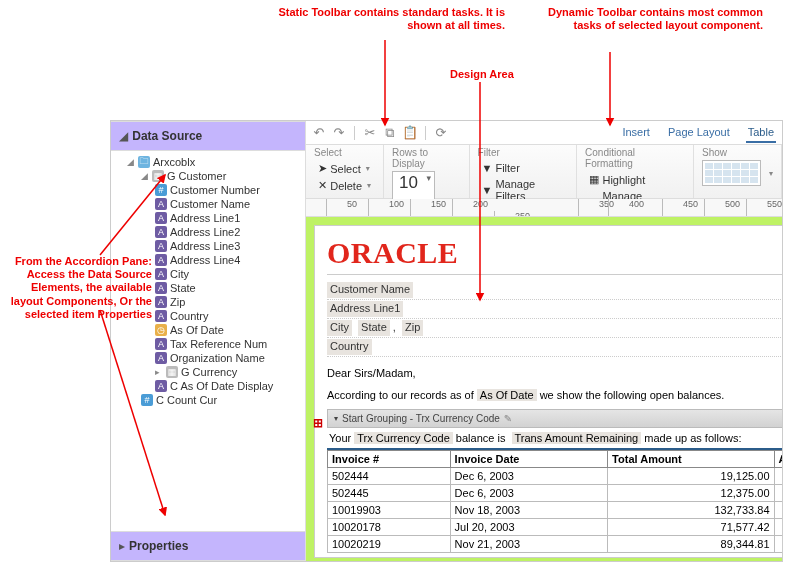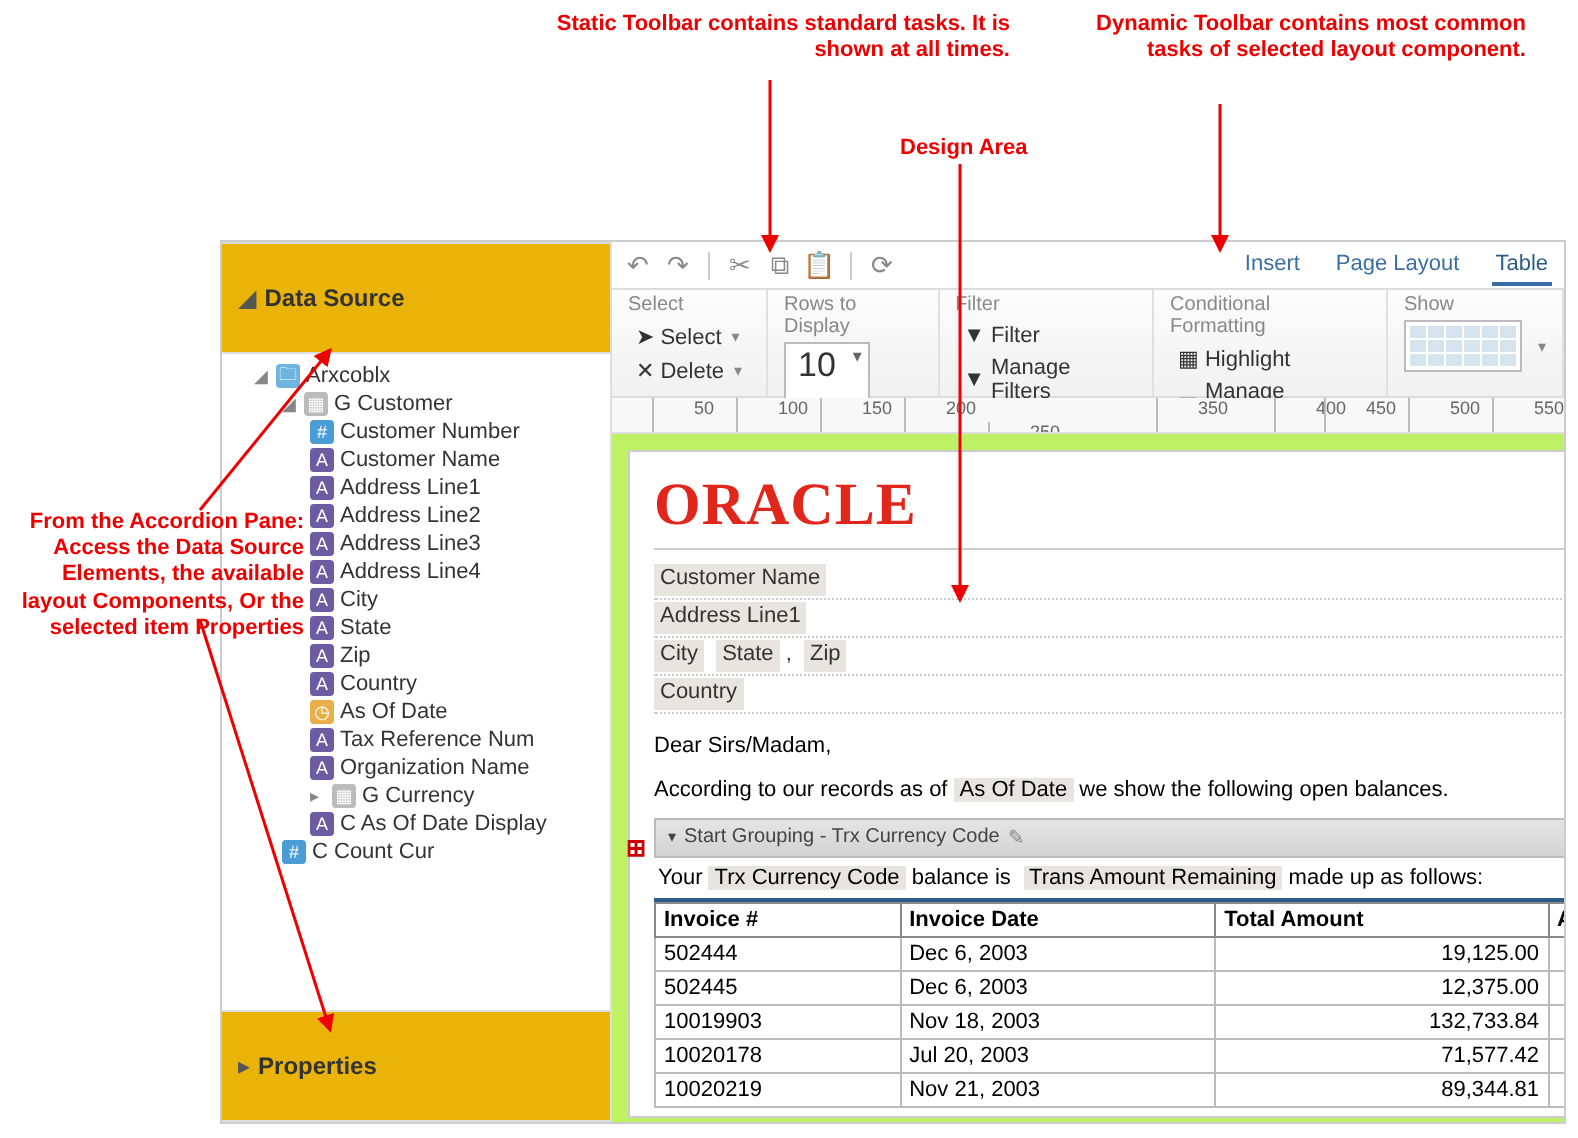--- a/index.html
+++ b/index.html
@@ -4,21 +4,21 @@
 <style>
   * { box-sizing: border-box; margin: 0; padding: 0; font-family: Arial, Helvetica, sans-serif; }
   body { width: 789px; height: 569px; position: relative; background: #fff; font-size: 11px; overflow: hidden; }
 
   .callout { position:absolute; color:#e00; font-weight:bold; font-size:11px; text-align:right; line-height:1.2; z-index:200; }
   .arrow-svg { position:absolute; z-index:190; pointer-events:none; }
 
   .app { position:absolute; left:110px; top:120px; width:673px; height:442px; border:1px solid #ccc; background:#fff; display:flex; }
 
   .accordion { width:195px; border-right:1px solid #ddd; display:flex; flex-direction:column; }
-  .acc-header { background:#eab308; padding:20px 8px; border-bottom:1px solid #ddd; border-top:1px solid #ddd; font-size:12px; color:#333; cursor:pointer; }
+  .acc-header { background:#c4b5fd; padding:7px 8px; border-bottom:1px solid #ddd; border-top:1px solid #ddd; font-size:12px; color:#333; cursor:pointer; }
   .acc-header .tri { margin-right:4px; color:#555; }
   .acc-body { flex:1; overflow:auto; padding:4px 0; }
   .tree ul { list-style:none; padding-left:14px; }
   .tree li { padding:1px 2px; white-space:nowrap; display:flex; align-items:center; gap:3px; color:#333; font-size:11px; cursor:pointer;}
   .tree .ico { width:12px; height:12px; display:inline-flex; align-items:center; justify-content:center; font-size:9px; color:#fff; border-radius:2px; flex:0 0 12px; }
   .ico-folder { background:#6db4e0; }
   .ico-group { background:#bbb; color:#444; }
   .ico-num { background:#4a9cd6; }
   .ico-txt { background:#6e5ca3; }
   .ico-date { background:#e9b04a; border-radius:50%; }
@@ -277,21 +277,21 @@
 
     <div class="ruler">
       <div id="ruler-ticks">
           <div class="tick" style="left: 20px;">50</div>
           <div class="tick" style="left: 62px;">100</div>
           <div class="tick" style="left: 104px;">150</div>
           <div class="tick" style="left: 146px;">200</div>
           <div class="tick" style="left: 188px; margin-top: 12px;">250</div>
           <div class="tick" style="left: 216px; margin-top: 32px;">300</div>
           <div class="tick" style="left: 272px;">350</div>
-          <div class="tick" style="left: 331px;">400</div>
+          <div class="tick" style="left: 302px;">400</div>
           <div class="tick" style="left: 356px;">450</div>
           <div class="tick" style="left: 398px;">500</div>
           <div class="tick" style="left: 440px;">550</div>
         </div>
     </div>
 
     <div class="canvas">
       <div class="page">
         <div class="logo">ORACLE</div>
         <div class="addr">

